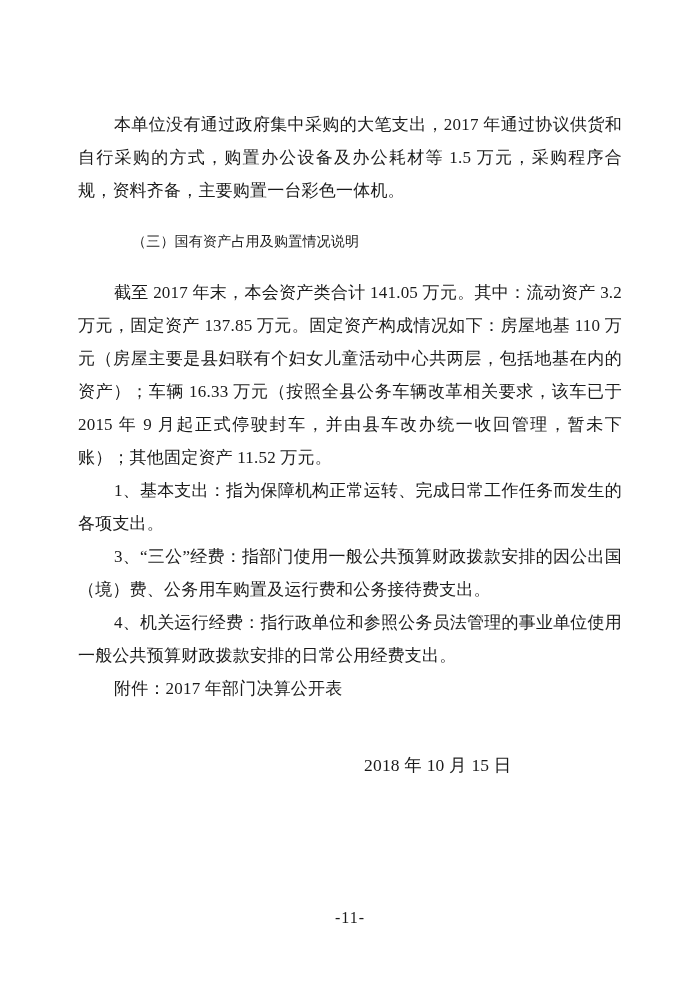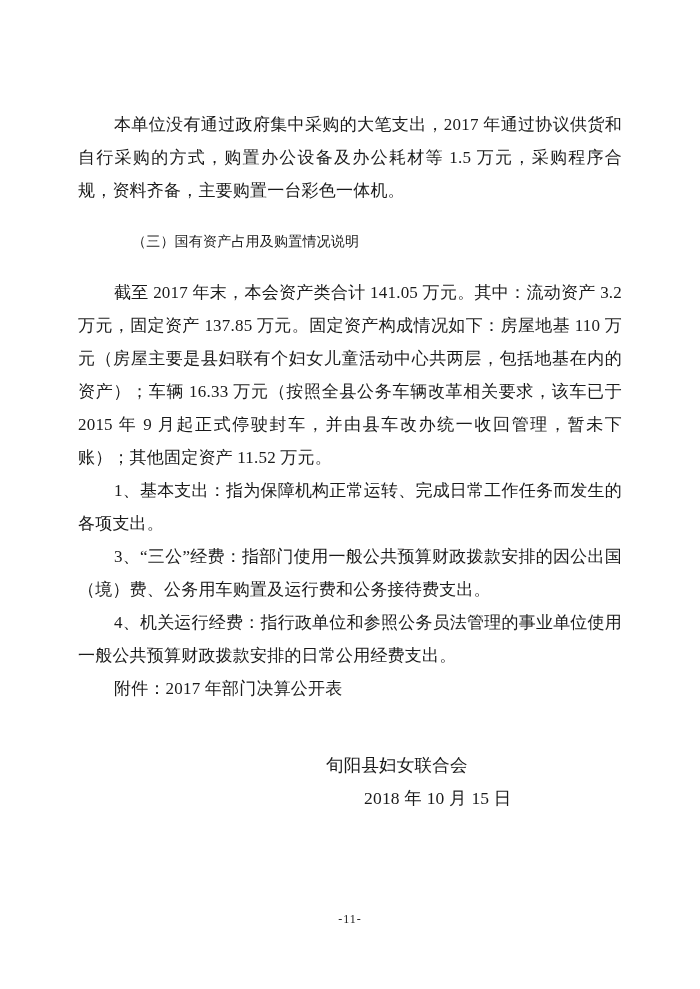--- a/index.html
+++ b/index.html
@@ -51,21 +51,21 @@
   }
   .sign-date {
     padding-left: 286px;
   }
   .page-number {
     position: absolute;
     left: 0;
     right: 0;
     bottom: 62px;
     text-align: center;
-    font-size: 12px;
+    font-size: 16px;
     font-family: "Liberation Serif", "DejaVu Serif", serif;
     letter-spacing: 1px;
     color: #1a1a1a;
   }
 </style>
 </head>
 <body>
 
 <div class="page">
 
@@ -79,19 +79,18 @@
   <p class="para indent2">1、基本支出：指为保障机构正常运转、完成日常工作任务而发生的各项支出。</p>
 
 
   <p class="para indent2">3、“三公”经费：指部门使用一般公共预算财政拨款安排的因公出国（境）费、公务用车购置及运行费和公务接待费支出。</p>
 
   <p class="para indent2">4、机关运行经费：指行政单位和参照公务员法管理的事业单位使用一般公共预算财政拨款安排的日常公用经费支出。</p>
 
   <p class="para indent2">附件：2017 年部门决算公开表</p>
 
   <div class="sign-block">
-    <div class="sign-name">旬阳县妇女联合会</div>
     <div class="sign-date">2018 年 10 月 15 日</div>
   </div>
 
   <div class="page-number">-11-</div>
 
 </div>
 
 </body></html>

